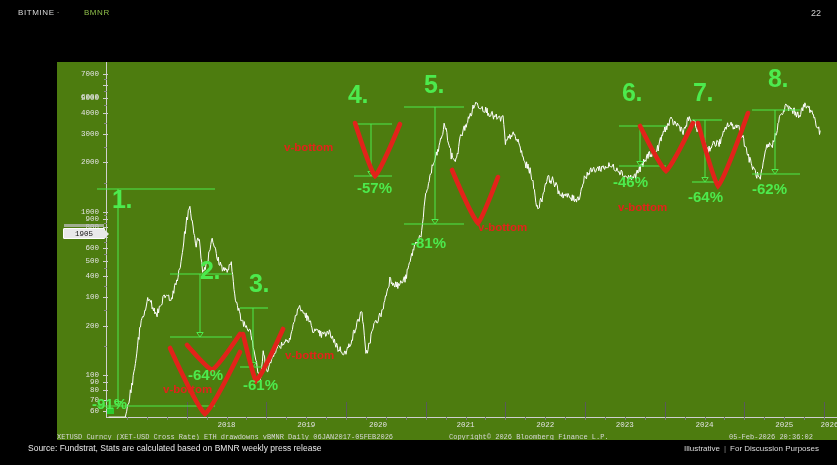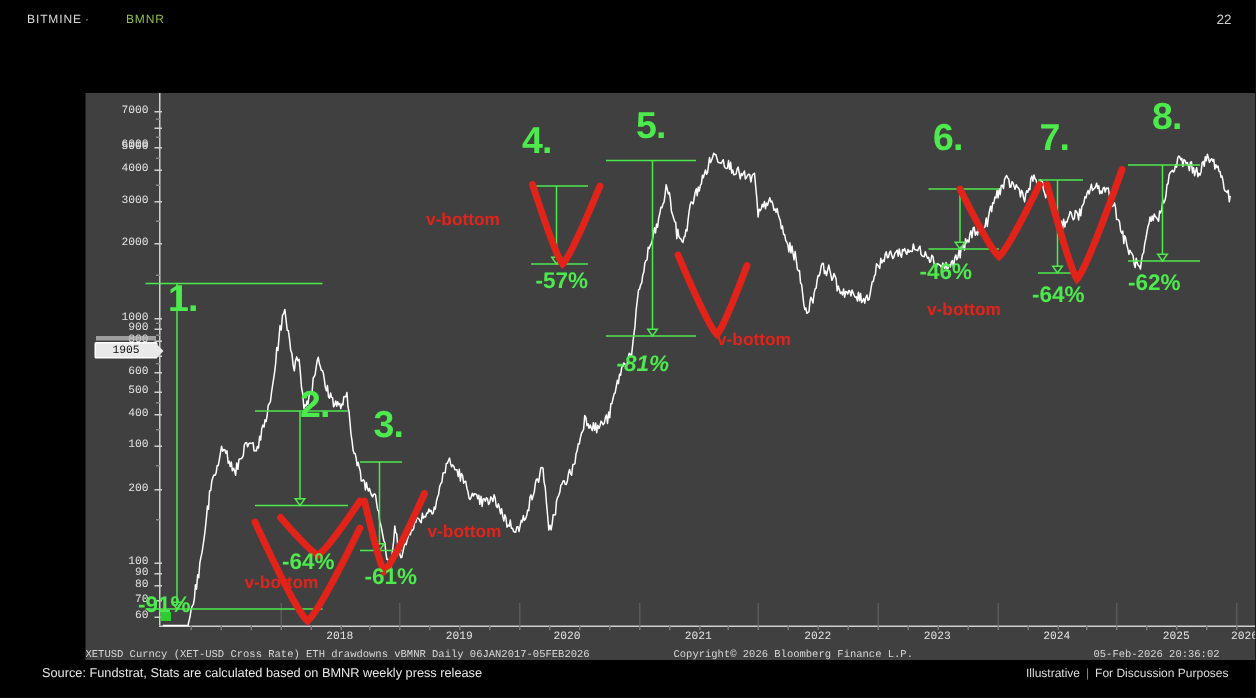--- a/index.html
+++ b/index.html
@@ -16,21 +16,21 @@
   .brand .ticker { color:#8fbf4a;margin-left:22px; }
   .pagenum { position:absolute; right:16px; top:8px; font-size:9px; color:#cfcfcf; }
   .title {
     position:absolute; left:22px; top:26px;
     font-size:25px; font-weight:400; color:#fff; letter-spacing:.1px; white-space:nowrap;
   }
 
   
   #panel {
     position:absolute; left:57px; top:62px; width:780px; height:378px;
-    background:#404040; overflow:hidden;
+    background:#4d7c0f; overflow:hidden;
   }
   .axis-v { position:absolute; left:49px; top:0px; width:1px; height:355px; background:#cfcfcf; }
   .axis-h { position:absolute; left:49px; top:355px; width:731px; height:1px; background:#cfcfcf; }
 
   .ylab {
     position:absolute; right:0; transform:translateY(-50%);
     font-family:"Liberation Mono", monospace; font-size:7.5px; color:#e2e2e2; text-align:right;
     white-space:nowrap;
   }
   .ytick { position:absolute; left:49px; width:5px; height:1px; background:#cfcfcf; }
@@ -300,21 +300,21 @@
     <div class="num" style="left:348px; top:82px;">4.</div>
     <div class="num" style="left:424px; top:72px;">5.</div>
     <div class="num" style="left:622px; top:80px;">6.</div>
     <div class="num" style="left:693px; top:80px;">7.</div>
     <div class="num" style="left:768px; top:66px;">8.</div>
 
     <div class="pct" style="left:92px;  top:396px;">-91%</div>
     <div class="pct" style="left:188px; top:367px;">-64%</div>
     <div class="pct" style="left:243px; top:377px;">-61%</div>
     <div class="pct" style="left:357px; top:180px;">-57%</div>
-    <div class="pct" style="left:411px; top:235px;font-style:italic;">-81%</div>
+    <div class="pct" style="left:411px; top:235px;">-81%</div>
     <div class="pct" style="left:613px; top:174px;">-46%</div>
     <div class="pct" style="left:688px; top:189px;">-64%</div>
     <div class="pct" style="left:752px; top:181px;">-62%</div>
 
     <div class="vb" style="left:163px; top:384px;">v-bottom</div>
     <div class="vb" style="left:285px; top:350px;">v-bottom</div>
     <div class="vb" style="left:284px; top:142px;">v-bottom</div>
     <div class="vb" style="left:478px; top:222px;">v-bottom</div>
     <div class="vb" style="left:618px; top:202px;">v-bottom</div>
   </div>

